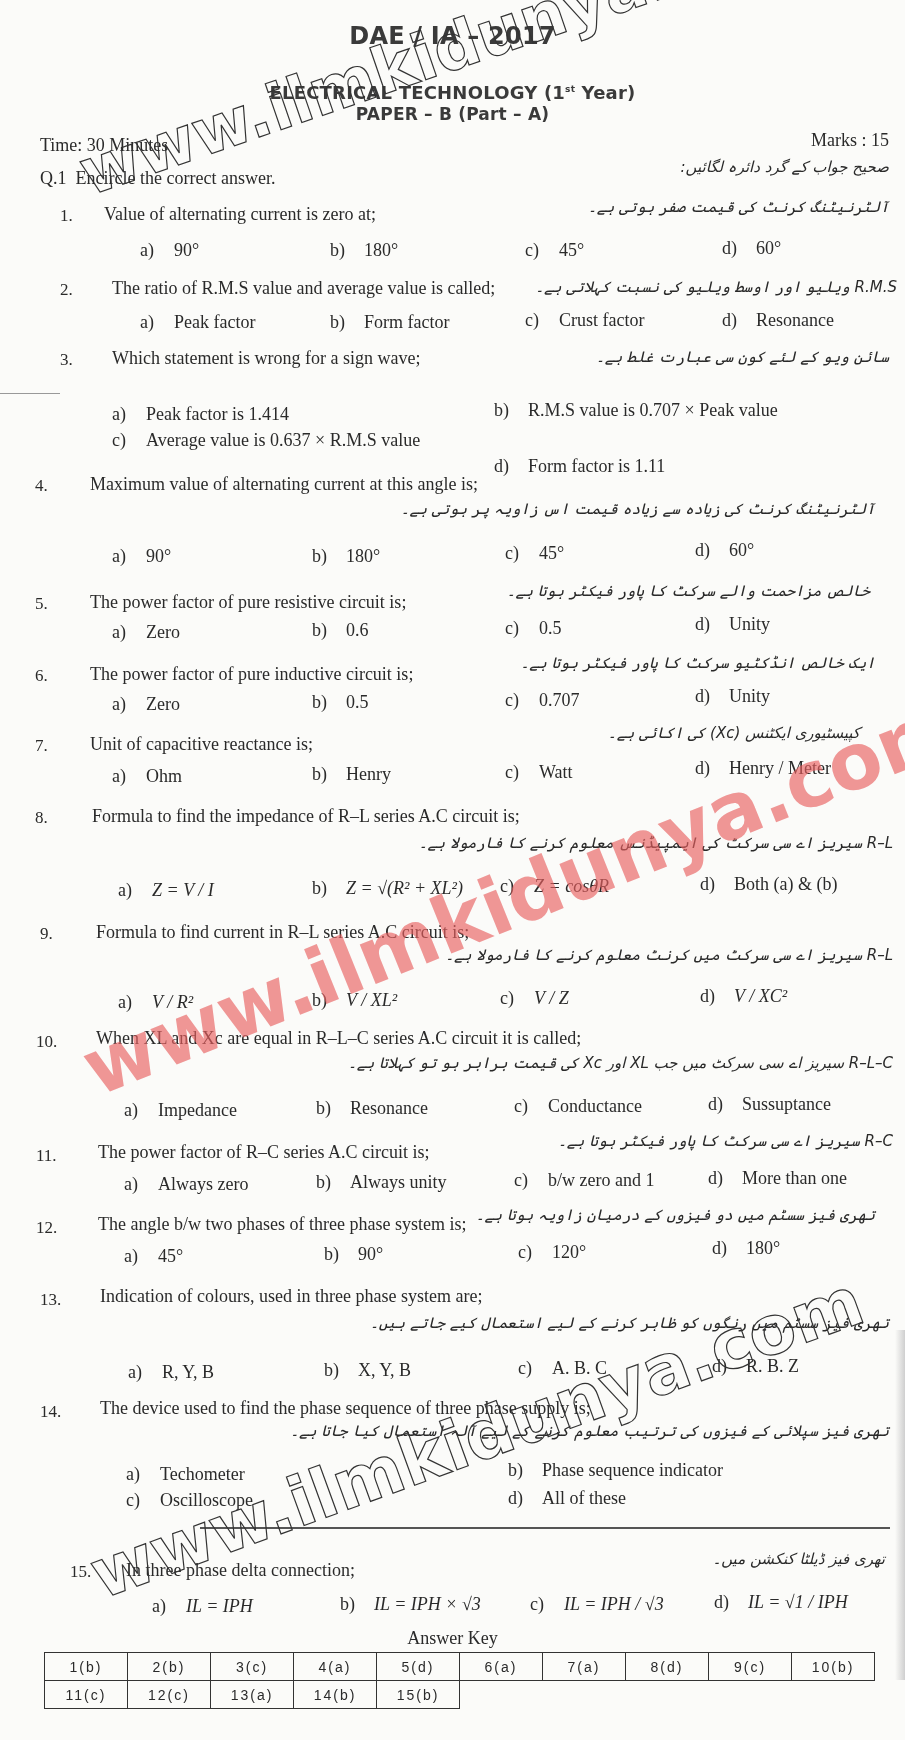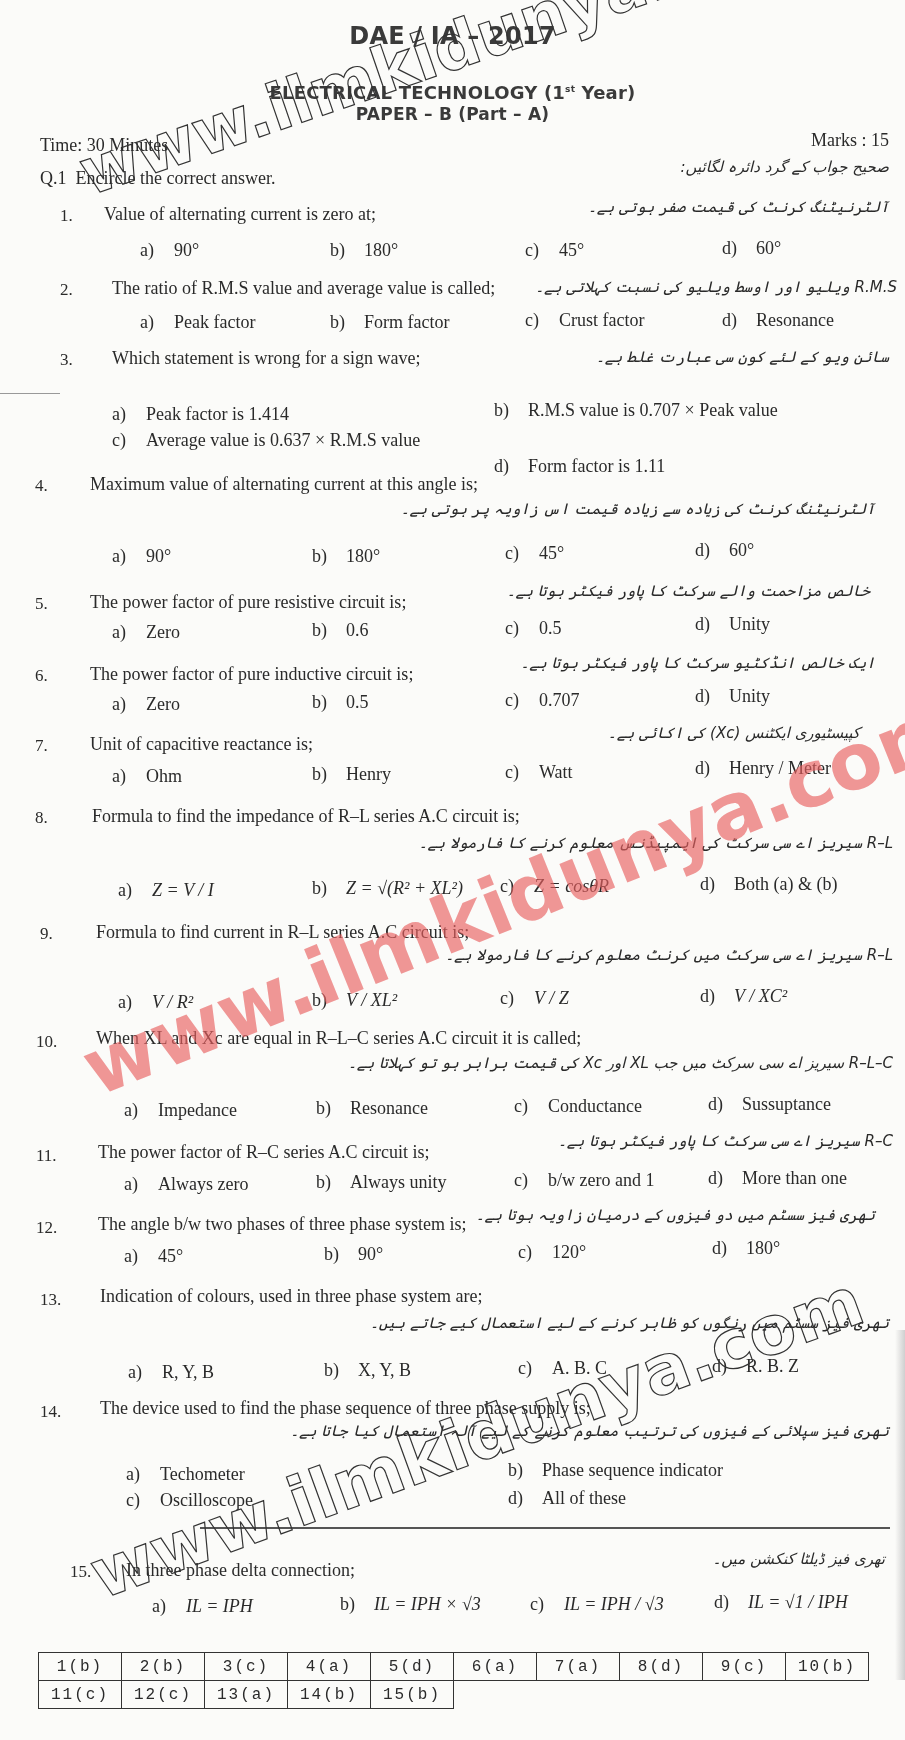--- a/index.html
+++ b/index.html
@@ -20,21 +20,21 @@
   .meta { font-size: 18px; }
   .qnum { font-size: 17px; }
   .qtext { font-size: 18px; }
   .urdu { font-family: "DejaVu Sans", sans-serif; font-size: 15px; direction: rtl; text-align: right; color: #2a2a2a; font-style: italic; }
   .opt { font-size: 18px; }
   .opt .lbl { display: inline-block; width: 34px; }
   .math { font-style: italic; }
   .divider { position: absolute; height: 2px; background: #555; }
   .divider-light { position: absolute; height: 2px; background: #999; }
   .ak-title { position: absolute; left: 0; width: 905px; text-align: center; font-size: 18px; }
-  table.ak { position: absolute; left: 38px; border-collapse: collapse; font-family: Liberation Mono, monospace; font-size: 16px; letter-spacing: 2px; }
+  table.ak { position: absolute; left: 44px; border-collapse: collapse; font-family: Liberation Sans, sans-serif; font-size: 14px; letter-spacing: 2px; }
   table.ak td { border: 1.5px solid #333; width: 82px; height: 27px; text-align: center; padding: 0; }
   table.ak td.empty { border: none; }
   
   .wm { position: absolute; pointer-events: none; white-space: nowrap; font-family: "DejaVu Sans", sans-serif; font-weight: bold; }
   .wm-outline { color: transparent; -webkit-text-stroke: 1.2px #333; }
   .wm-red { color: rgba(232, 96, 96, 0.65); }
   .edge-shadow { position: absolute; right: 0; top: 1330px; width: 10px; height: 350px; background: linear-gradient(to right, rgba(255,255,255,0), #cfcfcf); }
 </style>
 </head>
 <body>
@@ -196,20 +196,21 @@
   <div>
     <div class="abs qnum" style="left:70px;top:1562px;">15.</div>
     <div class="abs qtext" style="left:126px;top:1560px;">In three phase delta connection;</div>
     <div class="abs urdu" style="right:20px;top:1550px;">تھری فیز ڈیلٹا کنکشن میں۔</div>
     <div class="abs opt" style="left:152px;top:1596px;"><span class="lbl">a)</span><span class="math">IL = IPH</span></div>
     <div class="abs opt" style="left:340px;top:1594px;"><span class="lbl">b)</span><span class="math">IL = IPH × √3</span></div>
     <div class="abs opt" style="left:530px;top:1594px;"><span class="lbl">c)</span><span class="math">IL = IPH / √3</span></div>
     <div class="abs opt" style="left:714px;top:1592px;"><span class="lbl">d)</span><span class="math">IL = √1 / IPH</span></div>
   </div>
 
+  <div class="ak-title" style="top:1628px;">Answer Key</div>
   <table class="ak" style="top:1652px;">
     <tbody>
         <tr>
       <td>1(b)</td>
       <td>2(b)</td>
       <td>3(c)</td>
       <td>4(a)</td>
       <td>5(d)</td>
       <td>6(a)</td>
       <td>7(a)</td>

